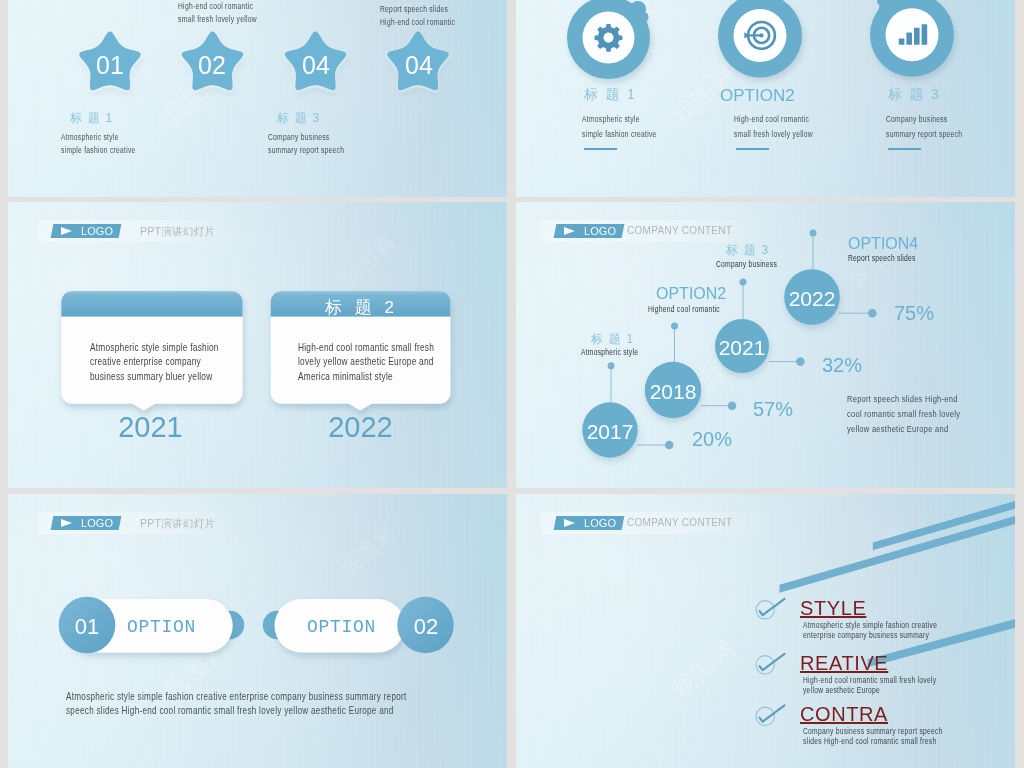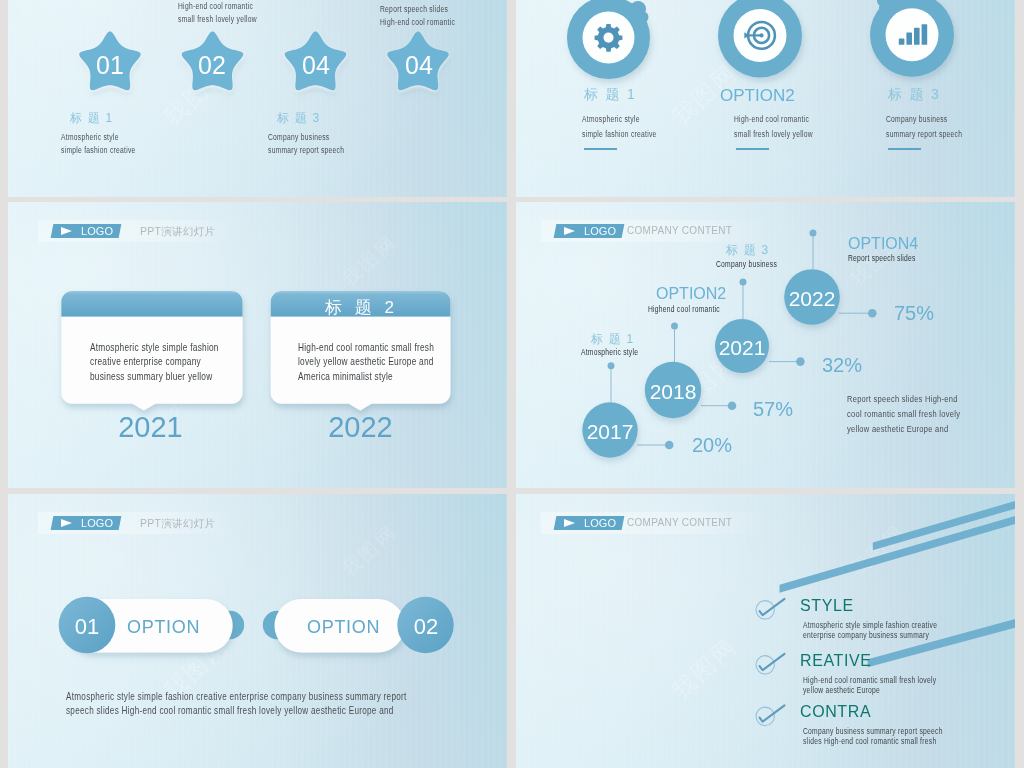--- a/index.html
+++ b/index.html
@@ -90,56 +90,56 @@
 
   
   .s4{left:516px;top:202px;width:499px;height:286px;}
   .tl-svg{position:absolute;left:0;top:0;}
   .lb4{left:25px;top:18px;width:230px;}
   .lsub4{left:86px;font-size:10px;}
   .bub-yr{color:#fbfeff;font-size:21px;font-weight:300;width:90px;text-align:center;}
   .by1{left:49px;top:218px;} .by2{left:112px;top:178px;}
   .by3{left:181px;top:134px;} .by4{left:251px;top:85px;}
   .pct{color:#6cb0d2;font-size:20px;font-weight:300;}
-  .p1{left:176px;top:232px;} .p2{left:237px;top:196px;}
+  .p1{left:176px;top:226px;} .p2{left:237px;top:196px;}
   .p3{left:306px;top:152px;} .p4{left:378px;top:100px;}
   .bsub{color:#30363b;font-size:8.2px;letter-spacing:.3px;display:inline-block;transform:scaleX(.82);transform-origin:left top;}
   .bt1{left:75px;top:129px;font-size:12px;letter-spacing:1.2px;} .bs1{left:65px;top:146px;}
   .bt2{left:140px;top:83px;font-size:16px;} .bs2{left:132px;top:103px;}
   .bt3{left:210px;top:40px;font-size:12px;letter-spacing:1.2px;} .bs3{left:200px;top:58px;}
   .bt4{left:332px;top:33px;font-size:16px;} .bs4{left:332px;top:52px;}
   .s4p{font-size:9.4px;}
   .s4p1{left:331px;top:191px;} .s4p2{left:331px;top:206px;} .s4p3{left:331px;top:221px;}
 
   
   .s5{left:8px;top:494px;width:499px;height:274px;}
   .g3{background:
       radial-gradient(115% 150% at 20% 24%, rgba(255,255,255,.36) 0%, rgba(255,255,255,0) 64%),
       linear-gradient(78deg,#dff1f7 0%, #daeef5 20%, #d1e7f0 50%, #c5dce8 76%, #b7dae6 100%);}
   .pill-svg{position:absolute;left:0;top:0;}
   .lb5{left:30px;top:18px;width:200px;}
   .lsub5{left:102px;}
   .pill-num{color:#fcfeff;font-size:22px;font-weight:300;width:60px;text-align:center;}
   .pn1{left:49px;top:120px;} .pn2{left:388px;top:120px;}
-  .pill-lbl{color:#62a8ca;font-size:18px;font-weight:300;letter-spacing:.7px;}
+  .pill-lbl{color:#62a8ca;font-size:18px;font-weight:300;letter-spacing:.7px;font-family:Liberation Mono, monospace;}
   .pl1{left:119px;top:123px;} .pl2{left:299px;top:123px;}
   .s5p{font-size:10.2px;}
   .s5p1{left:58px;top:197px;} .s5p2{left:58px;top:211px;}
 
   
   .s6{left:516px;top:494px;width:499px;height:274px;}
   .deco-svg{position:absolute;left:0;top:0;}
   .checks-svg{position:absolute;left:0;top:0;}
   .lb6{left:25px;top:18px;width:230px;}
   .lsub6{left:86px;font-size:10px;}
   .picframe{position:absolute;left:72.75px;top:87.7px;width:116.25px;height:145.2px;
             border:5.4px solid #5a9ec4;box-sizing:border-box;}
   .pic-cn{color:#4d93bb;font-size:20px;left:-5.4px;top:42px;width:116.25px;text-align:center;letter-spacing:1px;}
   .pic-en{color:#4d93bb;font-size:21px;left:-5.4px;top:64px;width:116.25px;text-align:center;letter-spacing:.2px;font-weight:300;}
-  .ck-title{color:#0f766e;font-size:16px;letter-spacing:.6px;font-weight:300;}
+  .ck-title{color:#7f1d1d;font-size:20px;letter-spacing:.6px;font-weight:300;text-decoration:underline;}
   .k1{left:284px;top:103px;} .k2{left:284px;top:158px;} .k3{left:284px;top:209px;}
   .ck-line{color:#3f4549;font-size:8.6px;letter-spacing:.35px;display:inline-block;transform:scaleX(.78);transform-origin:left top;}
   .k1a{left:287px;top:126px;} .k1b{left:287px;top:136px;}
   .k2a{left:287px;top:181px;} .k2b{left:287px;top:191px;}
   .k3a{left:287px;top:232px;} .k3b{left:287px;top:242px;}
 </style>
 </head>
 <body>
 
 <div class="page">

